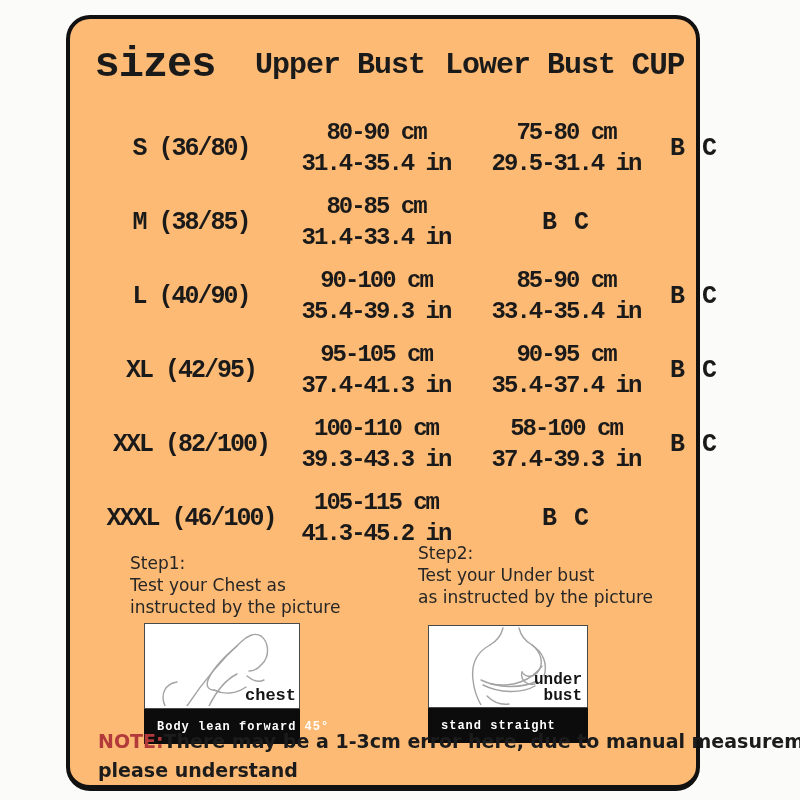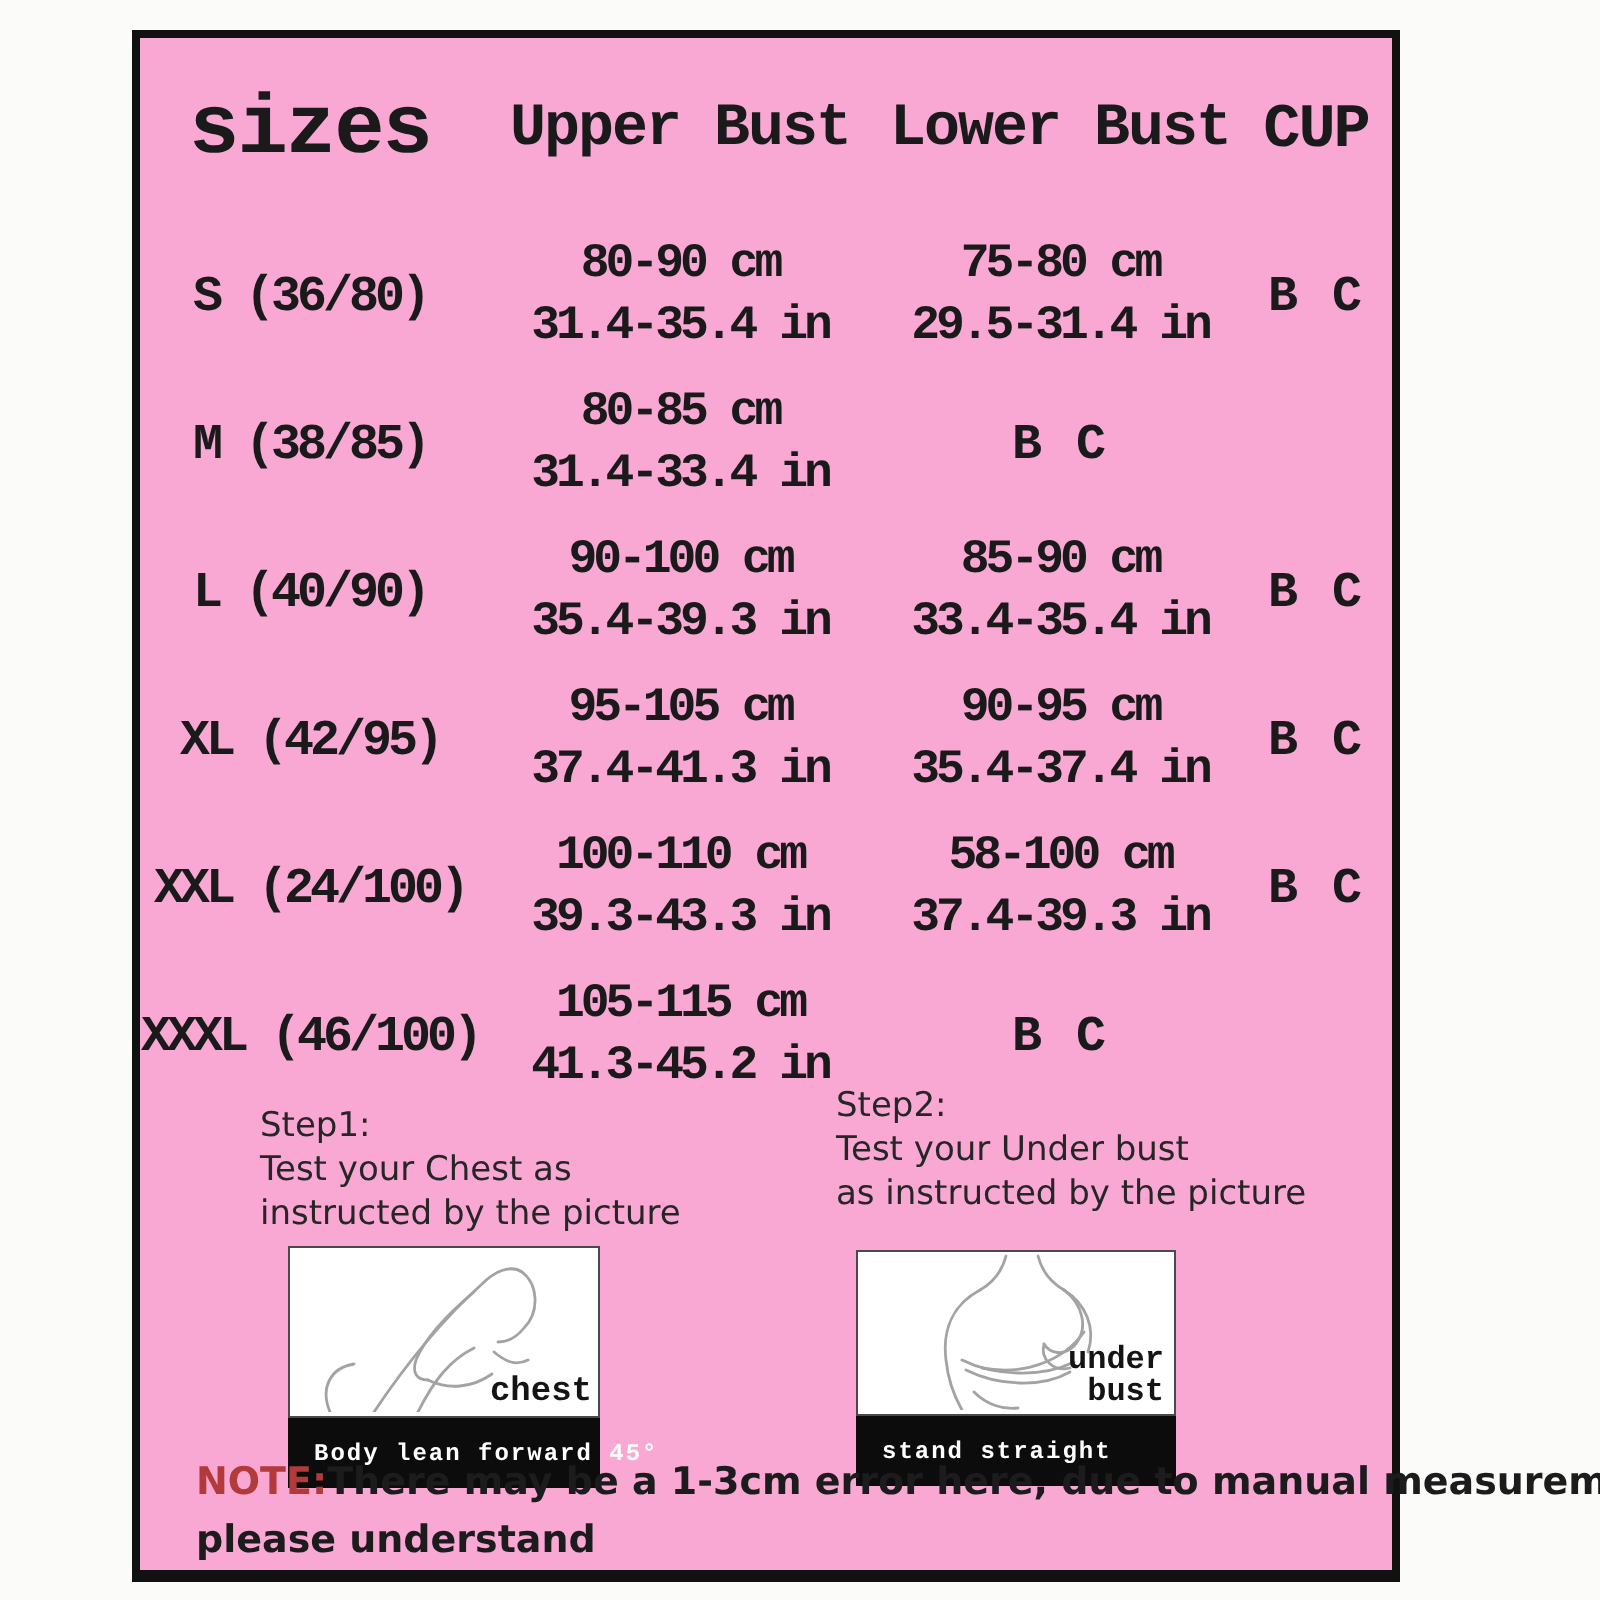--- a/index.html
+++ b/index.html
@@ -9,31 +9,32 @@
     background:#fbfbfa;
     overflow:hidden;
     font-family:"Liberation Mono",monospace;
     color:#1a1a1a;
   }
   .sheet{
     position:absolute;left:66px;top:15px;
     width:626px;height:766px;
     border-style:solid;border-color:#111;
     border-width:4px 4px 6px 4px;
-    background:#f9a8d4;
+    background:#fdba74;
+    border-radius:24px;
   }
   
   .size-table{position:absolute;left:0;top:0;width:626px;}
   .header-row,.data-row{
     display:grid;
     grid-template-columns:170px 200px 180px 76px;
     align-items:center;
   }
   .header-row{height:92px;}
-  .data-row{height:74px;}
+  .data-row{height:74px;margin-left:36px;}
   .h-cell{text-align:center;font-weight:bold;letter-spacing:-1px;}
   .h-sizes{font-size:42px;}
   .h-bust{font-size:30px;}
   .h-cup{font-size:31px;}
   .cell{text-align:center;font-weight:bold;}
   .cell-size{font-size:25px;letter-spacing:-2px;}
   .cell-meas{font-size:24px;line-height:31px;letter-spacing:-2px;white-space:nowrap;}
   .cell-cup{font-size:25px;letter-spacing:1px;}
   
   .step{
@@ -130,21 +131,21 @@
           <div>37.4-41.3 in</div>
         </div>
         <div class="cell cell-meas">
           <div>90-95 cm</div>
           <div>35.4-37.4 in</div>
         </div>
         <div class="cell cell-cup">B C</div>
       </div>
 
       <div class="data-row">
-        <div class="cell cell-size">XXL (24/100)</div>
+        <div class="cell cell-size">XXL (82/100)</div>
         <div class="cell cell-meas">
           <div>100-110 cm</div>
           <div>39.3-43.3 in</div>
         </div>
         <div class="cell cell-meas">
           <div>58-100 cm</div>
           <div>37.4-39.3 in</div>
         </div>
         <div class="cell cell-cup">B C</div>
       </div>

